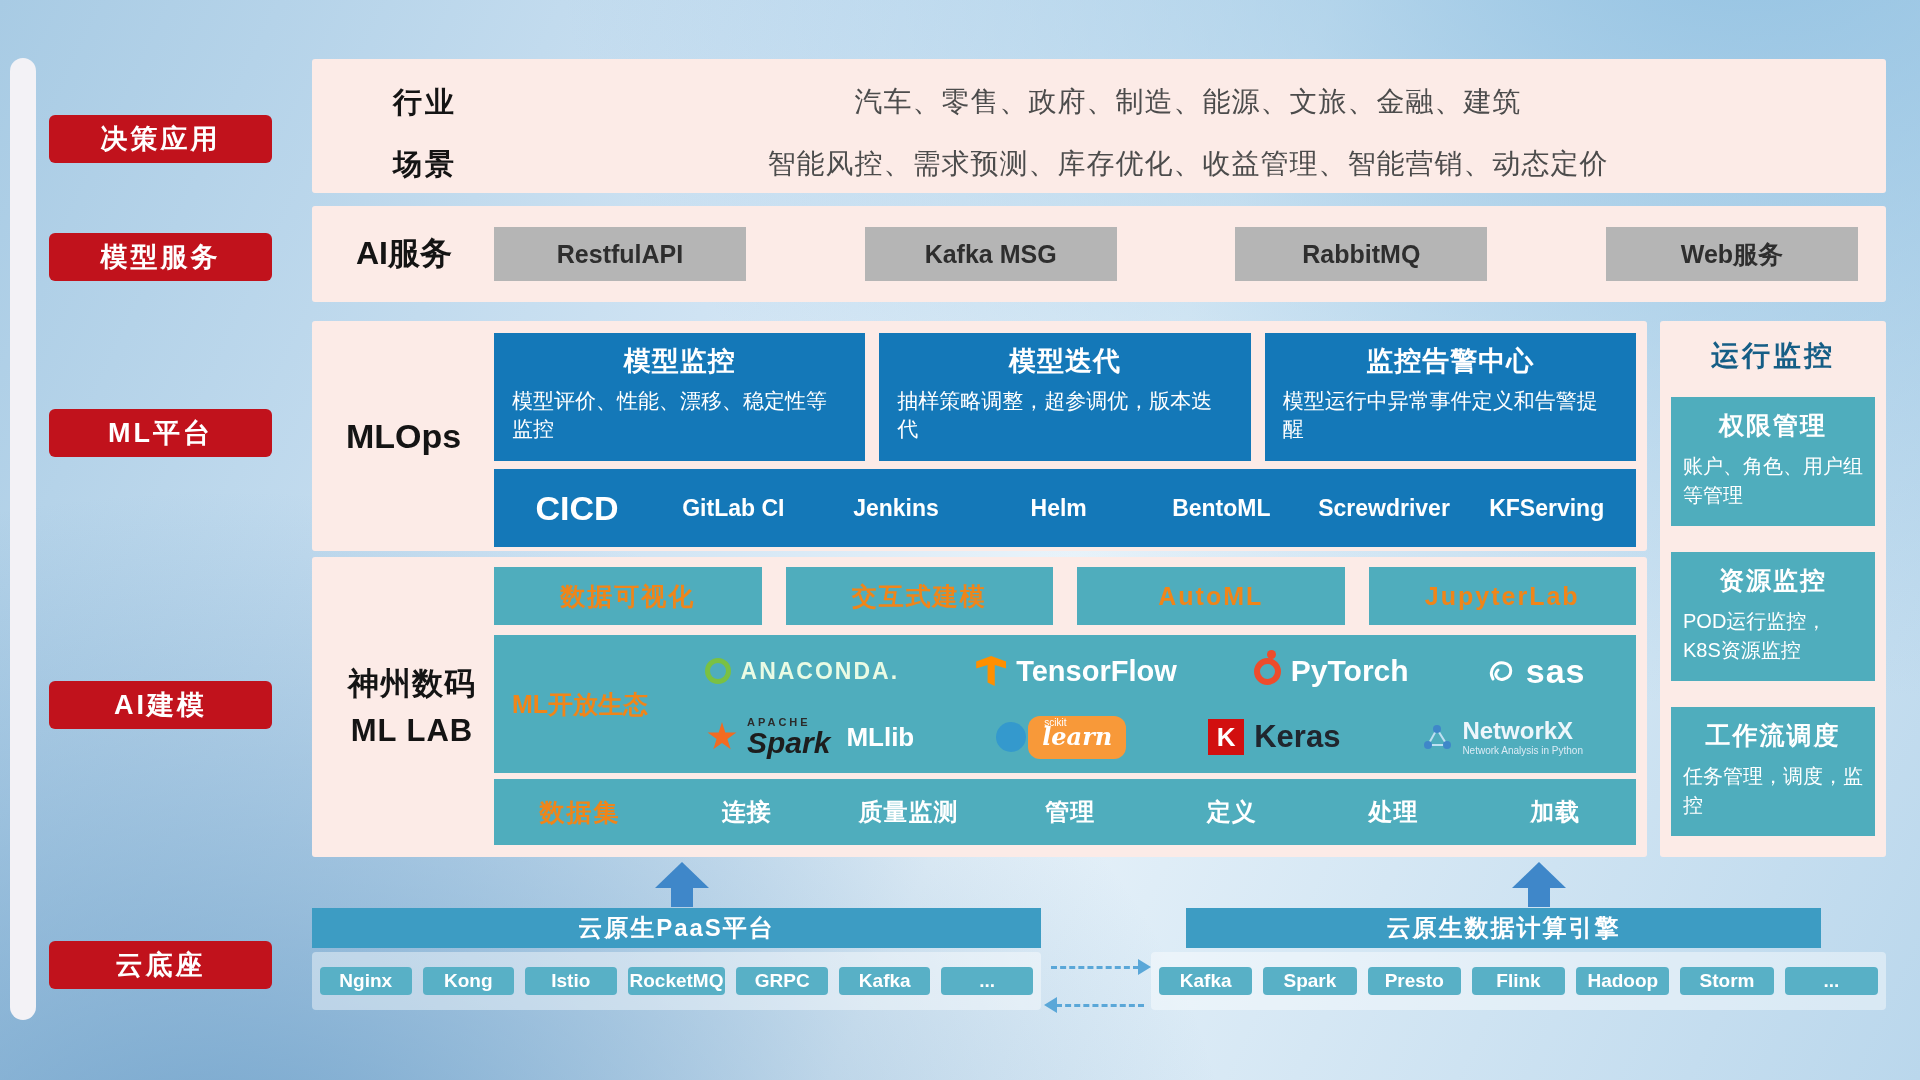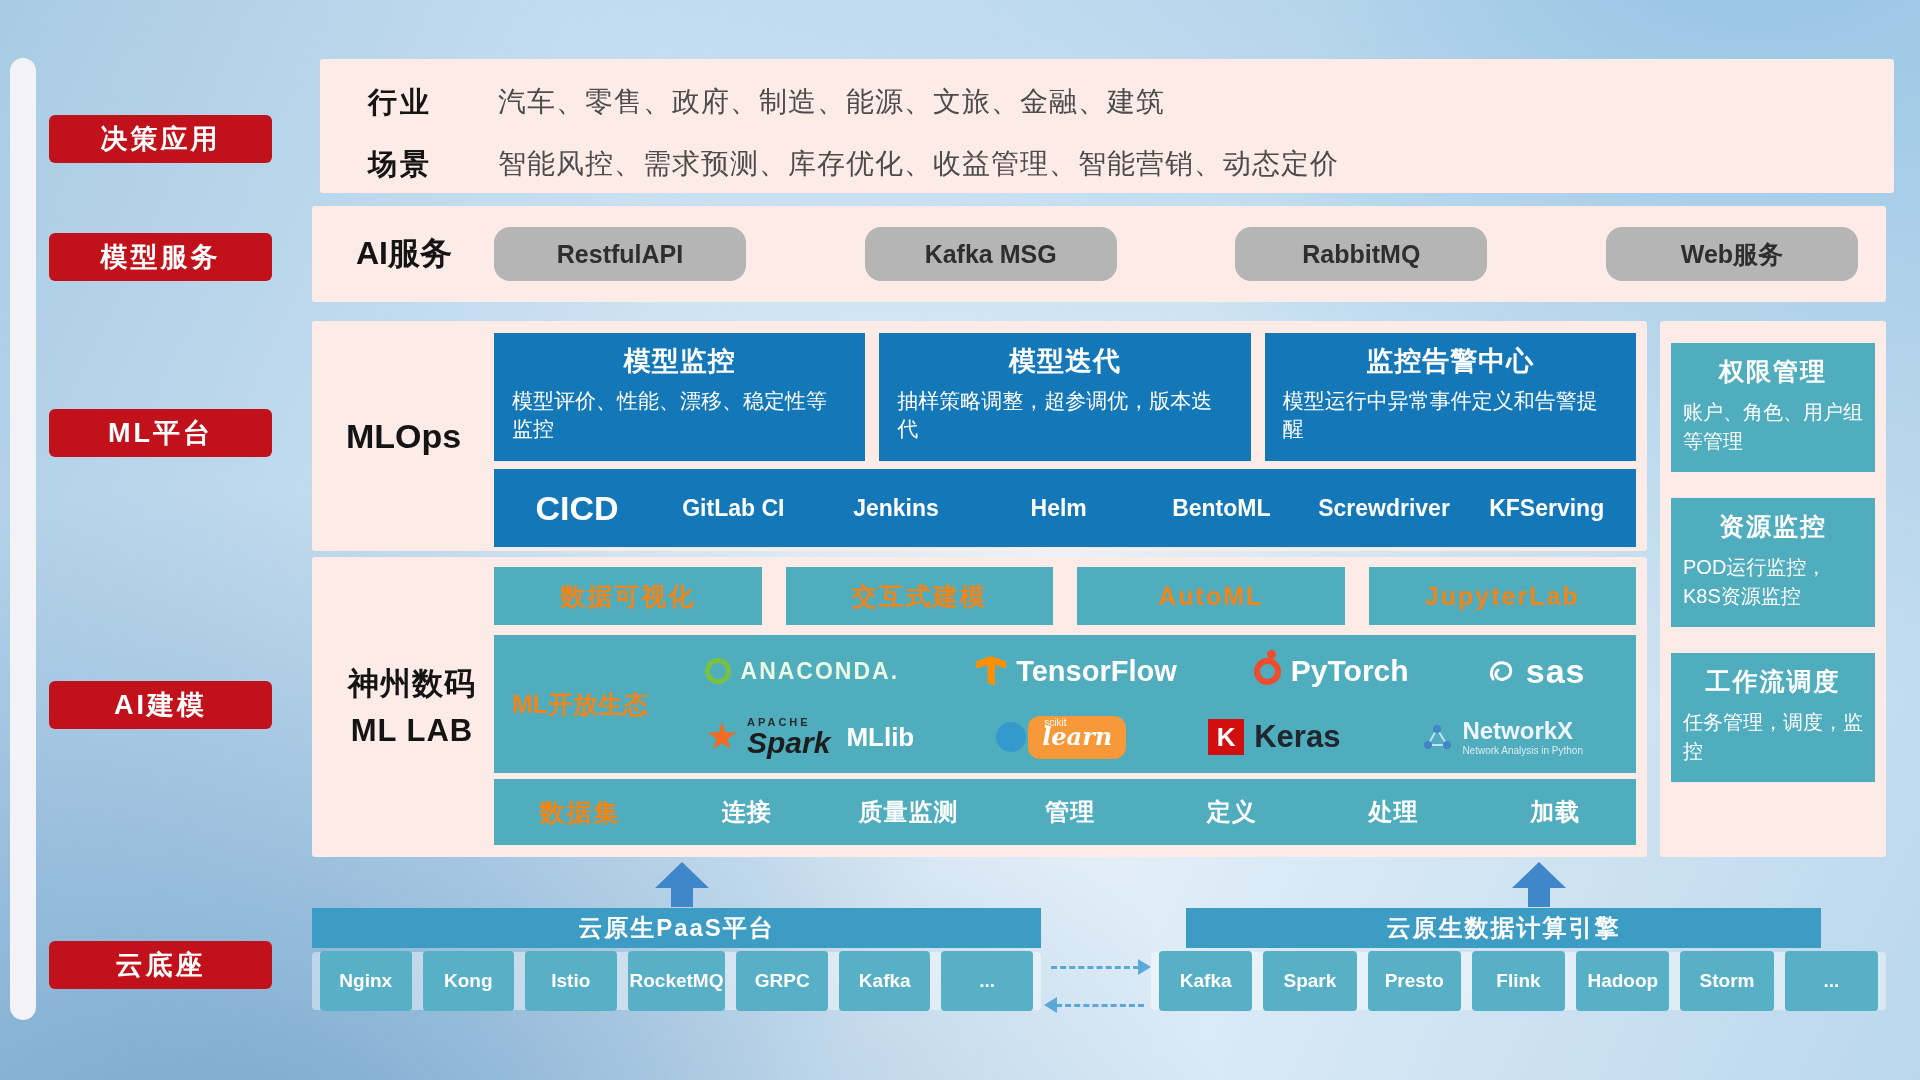--- a/index.html
+++ b/index.html
@@ -8,30 +8,30 @@
     background:
       radial-gradient(ellipse at 12% 112%, rgba(98,152,196,.85) 0%, rgba(98,152,196,0) 42%),
       radial-gradient(ellipse at 90% -8%, rgba(140,190,224,.9) 0%, rgba(140,190,224,0) 48%),
       linear-gradient(115deg,#a8cbe4 0%,#cfe3f3 35%,#e9f3fa 55%,#bad7ec 100%);}
   .left-strip{position:absolute;left:10px;top:58px;width:26px;height:962px;background:#f3f2f6;border-radius:13px;}
   .red-btn{position:absolute;left:49px;width:223px;height:48px;background:#c1121c;color:#fff;
     font-weight:bold;font-size:27px;display:flex;align-items:center;justify-content:center;
     border-radius:6px;letter-spacing:3px;}
   .panel{position:absolute;background:#fcebe7;border-radius:3px;}
   
-  .row1{left:320px;top:59px;width:1574px;height:134px;}
+  .row1{left:312px;top:59px;width:1574px;height:134px;text-align:center;}
   .r1-grid{display:grid;grid-template-columns:130px 1fr;row-gap:22px;padding:24px 0 0 48px;}
   .r1-label{font-size:29px;font-weight:bold;color:#141414;letter-spacing:3px;}
   .r1-value{font-size:28px;color:#4c4c4c;letter-spacing:1px;}
   
   .row2{left:312px;top:206px;width:1574px;height:96px;}
   .row2-label{position:absolute;left:44px;top:50%;transform:translateY(-50%);font-size:32px;font-weight:bold;color:#141414;}
   .row2-buttons{position:absolute;left:182px;right:28px;top:50%;transform:translateY(-50%);display:flex;justify-content:space-between;}
   .gray-btn{width:252px;height:54px;background:#b5b5b5;color:#2e2e2e;font-weight:bold;font-size:25px;
-    display:flex;align-items:center;justify-content:center;border-radius:16px;}
+    display:flex;align-items:center;justify-content:center;}
   
   .row3{left:312px;top:321px;width:1335px;height:230px;}
   .row3-label{position:absolute;left:34px;top:50%;transform:translateY(-50%);font-size:34px;font-weight:bold;color:#141414;}
   .cards{position:absolute;left:182px;top:12px;width:1142px;height:128px;display:flex;gap:14px;}
   .blue-card{flex:1;background:#1478b8;color:#ffffff;padding:10px 18px;box-sizing:border-box;}
   .card-title{text-align:center;font-size:27px;font-weight:bold;margin-bottom:8px;letter-spacing:1px;}
   .card-desc{font-size:21px;line-height:1.35;}
   .cicd-bar{position:absolute;left:182px;top:148px;width:1142px;height:78px;background:#1478b8;color:#fff;
     display:flex;align-items:center;padding:0 8px;box-sizing:border-box;}
   .cicd-label{width:150px;text-align:center;font-size:34px;font-weight:bold;}
@@ -85,21 +85,21 @@
   .m-desc{font-size:20px;line-height:1.45;}
   
   .bgroup-title{position:absolute;height:40px;background:#3d9cc3;color:#fff;font-weight:bold;font-size:24px;
     display:flex;align-items:center;justify-content:center;letter-spacing:2px;}
   #paas-title{left:312px;top:908px;width:729px;}
   #engine-title{left:1151px;top:908px;width:635px;margin-left:35px;}
   .chip-row{position:absolute;top:952px;height:58px;display:flex;gap:11px;align-items:center;
     background:rgba(255,255,255,.42);padding:0 8px;border-radius:4px;box-sizing:border-box;}
   #paas-chips{left:312px;width:729px;}
   #engine-chips{left:1151px;width:735px;}
-  .chip{flex:1;background:#58b0c6;color:#fff;font-weight:bold;font-size:19px;height:60px;border-radius:4px;
+  .chip{flex:1;background:#58b0c6;color:#fff;font-weight:bold;font-size:19px;height:28px;border-radius:4px;
     display:flex;align-items:center;justify-content:center;text-align:center;line-height:1.05;padding:0 2px;}
   
   .up-tri{position:absolute;width:0;height:0;border-left:27px solid transparent;border-right:27px solid transparent;border-bottom:26px solid #3f87c9;}
   .up-stem{position:absolute;width:22px;height:20px;background:#3f87c9;}
   .dash{position:absolute;width:88px;border-top:3px dashed #5aa7d8;}
   .head-right{position:absolute;width:0;height:0;border-left:13px solid #5aa7d8;border-top:8px solid transparent;border-bottom:8px solid transparent;}
   .head-left{position:absolute;width:0;height:0;border-right:13px solid #5aa7d8;border-top:8px solid transparent;border-bottom:8px solid transparent;}
 </style>
 </head>
 <body>
@@ -236,20 +236,21 @@
       <div class="ds-item">连接</div>
       <div class="ds-item">质量监测</div>
       <div class="ds-item">管理</div>
       <div class="ds-item">定义</div>
       <div class="ds-item">处理</div>
       <div class="ds-item">加载</div>
     </div>
   </div>
 
   <div class="panel monitor">
+    <div class="monitor-title">运行监控</div>
     <div class="monitor-cards">
       <div class="m-card">
         <div class="m-title">权限管理</div>
         <div class="m-desc">账户、角色、用户组等管理</div>
       </div>
       <div class="m-card">
         <div class="m-title">资源监控</div>
         <div class="m-desc">POD运行监控，K8S资源监控</div>
       </div>
       <div class="m-card">

